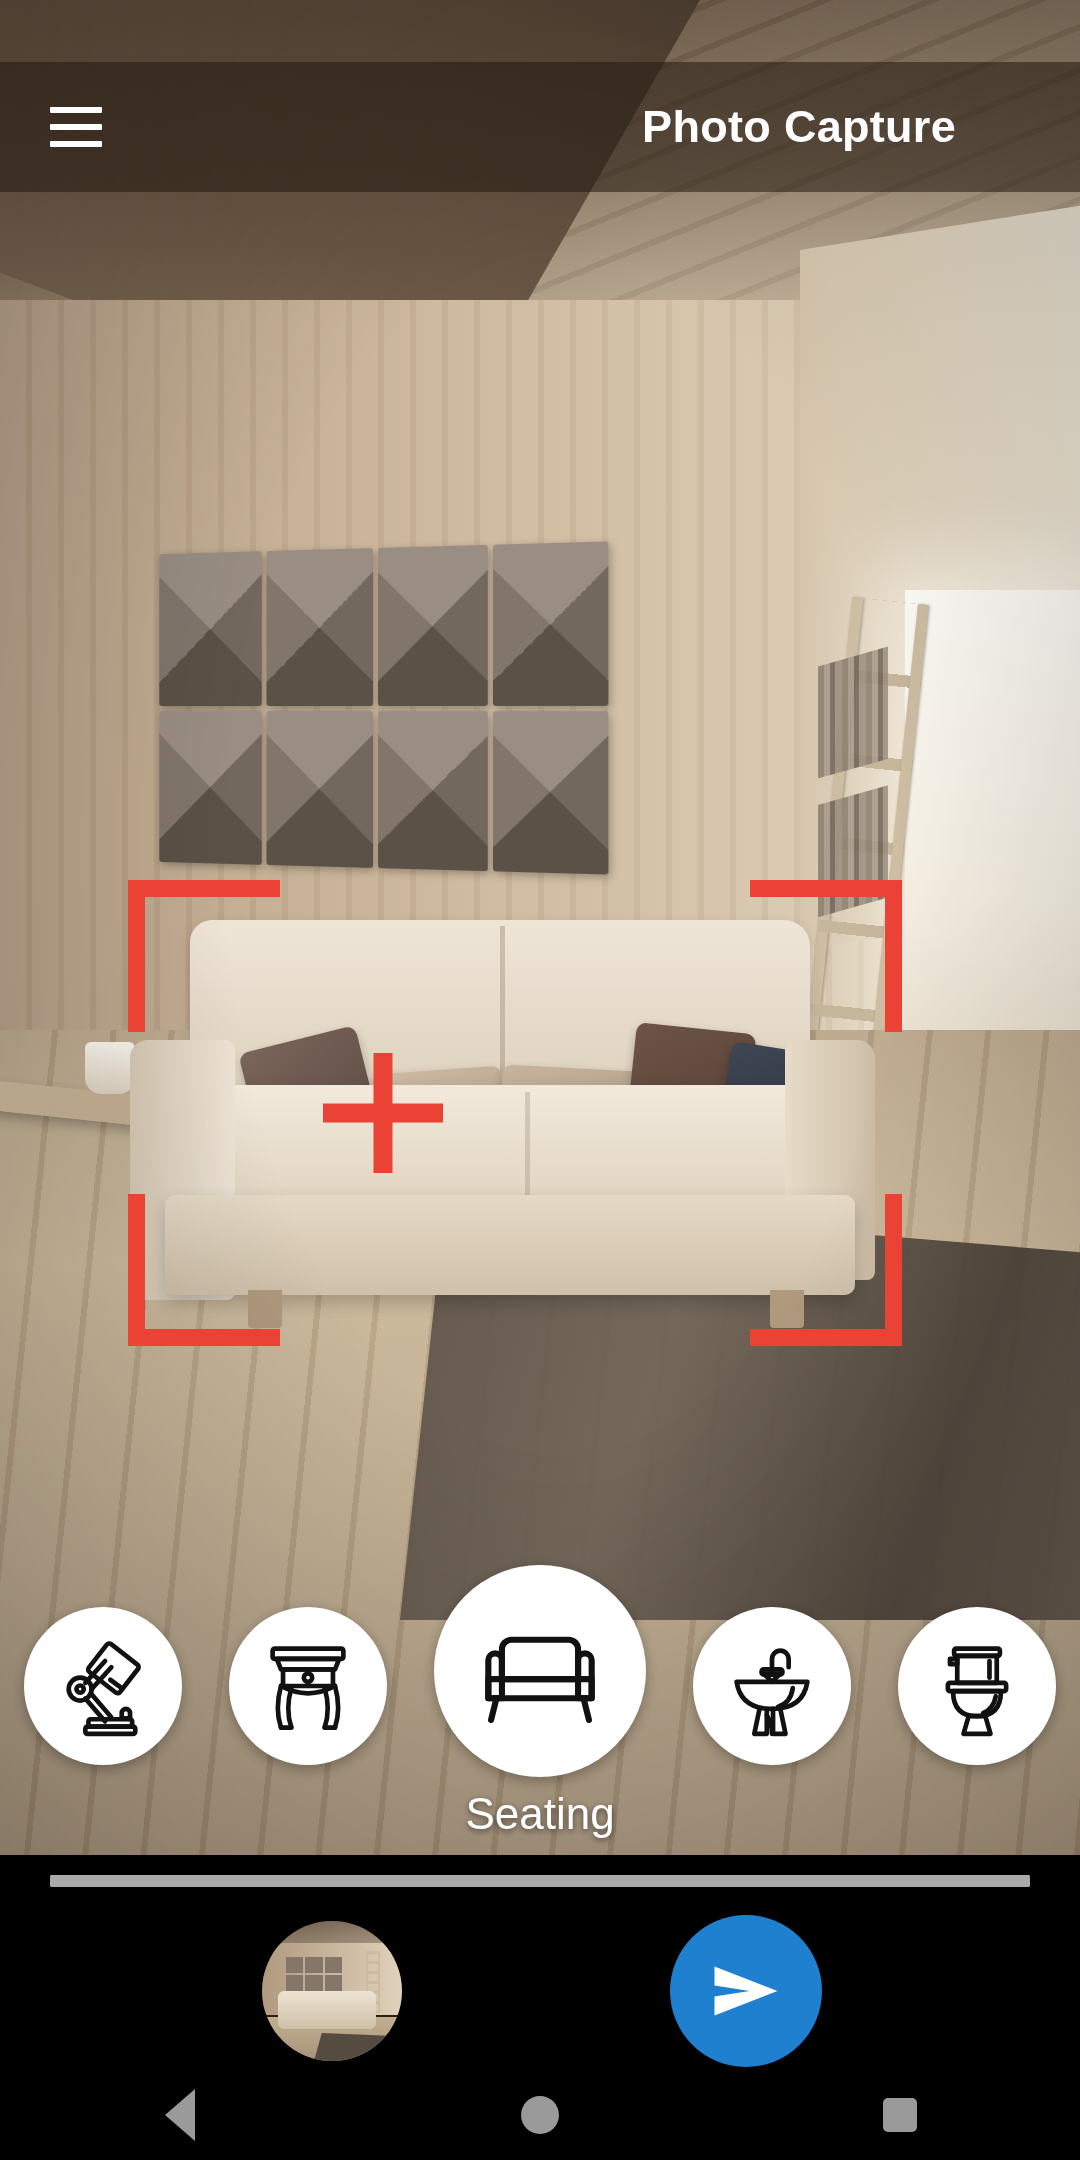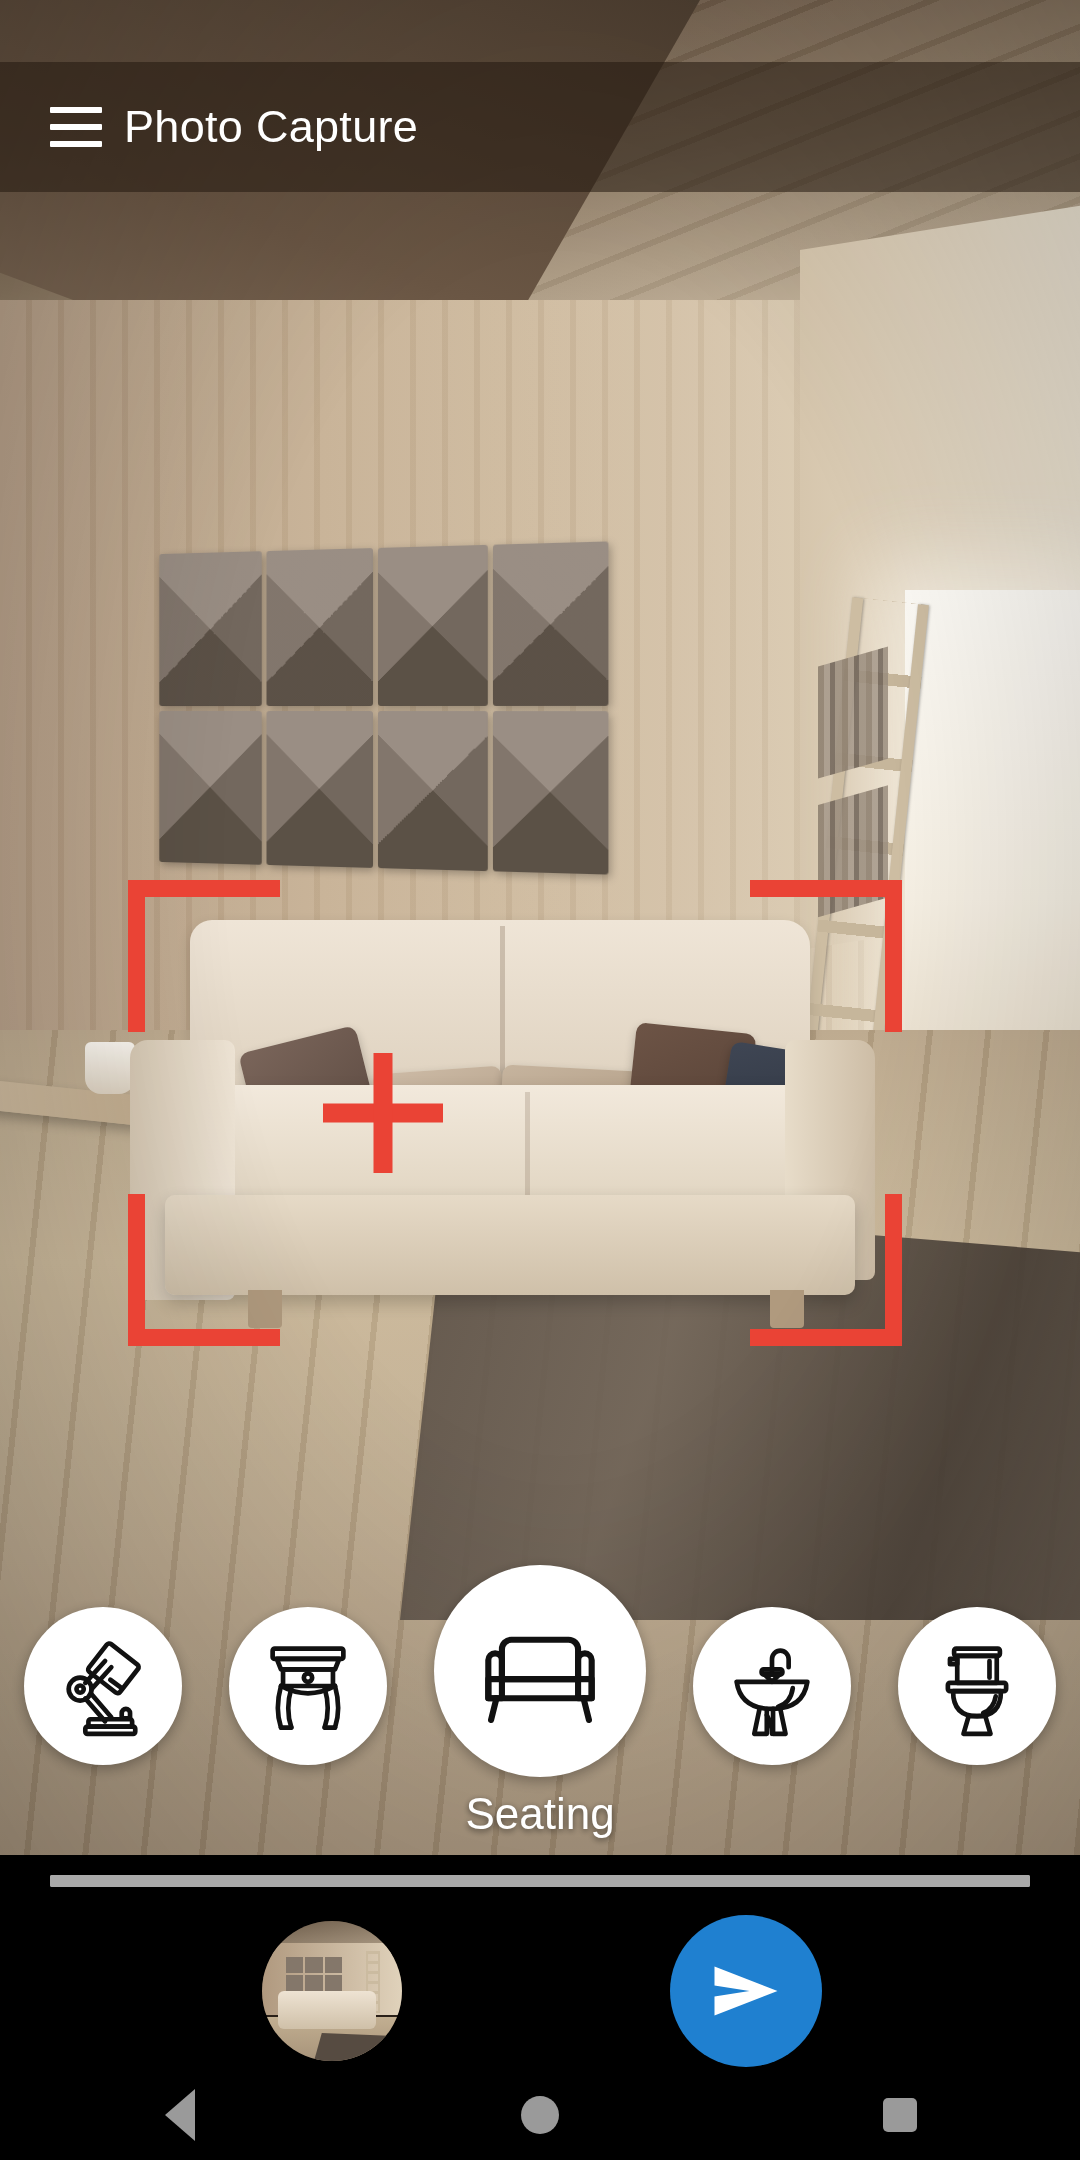--- a/index.html
+++ b/index.html
@@ -178,21 +178,21 @@
   
   .appbar{
     position:absolute; top:62px; left:0; width:1080px; height:130px;
     background:rgba(35,24,14,.55);
     display:flex; align-items:center; z-index:40;
   }
   .menu-btn{ width:96px; height:96px; margin-left:28px; display:flex; flex-direction:column;
     align-items:center; justify-content:center; gap:11px; cursor:pointer; }
   .menu-btn span{ display:block; width:52px; height:6px; background:#fff; border-radius:1px; }
   .appbar-title{
-    flex:1; text-align:left; color:#fff; font-size:45px; font-weight:400;
+    flex:1; text-align:right; color:#fff; font-size:45px; font-weight:700;
     margin-right:124px; letter-spacing:.3px;
   }
 
   
   .focus{ position:absolute; top:880px; left:128px; width:774px; height:466px; z-index:30; pointer-events:none; }
   .br{ position:absolute; width:152px; height:152px; }
   .br i{ position:absolute; background:#ea4335; }
   .br .h{ width:152px; height:17px; } .br .v{ width:17px; height:152px; }
   .br-tl{ top:0; left:0; } .br-tl .h{ top:0; left:0; } .br-tl .v{ top:0; left:0; }
   .br-tr{ top:0; right:0; } .br-tr .h{ top:0; right:0; } .br-tr .v{ top:0; right:0; }

